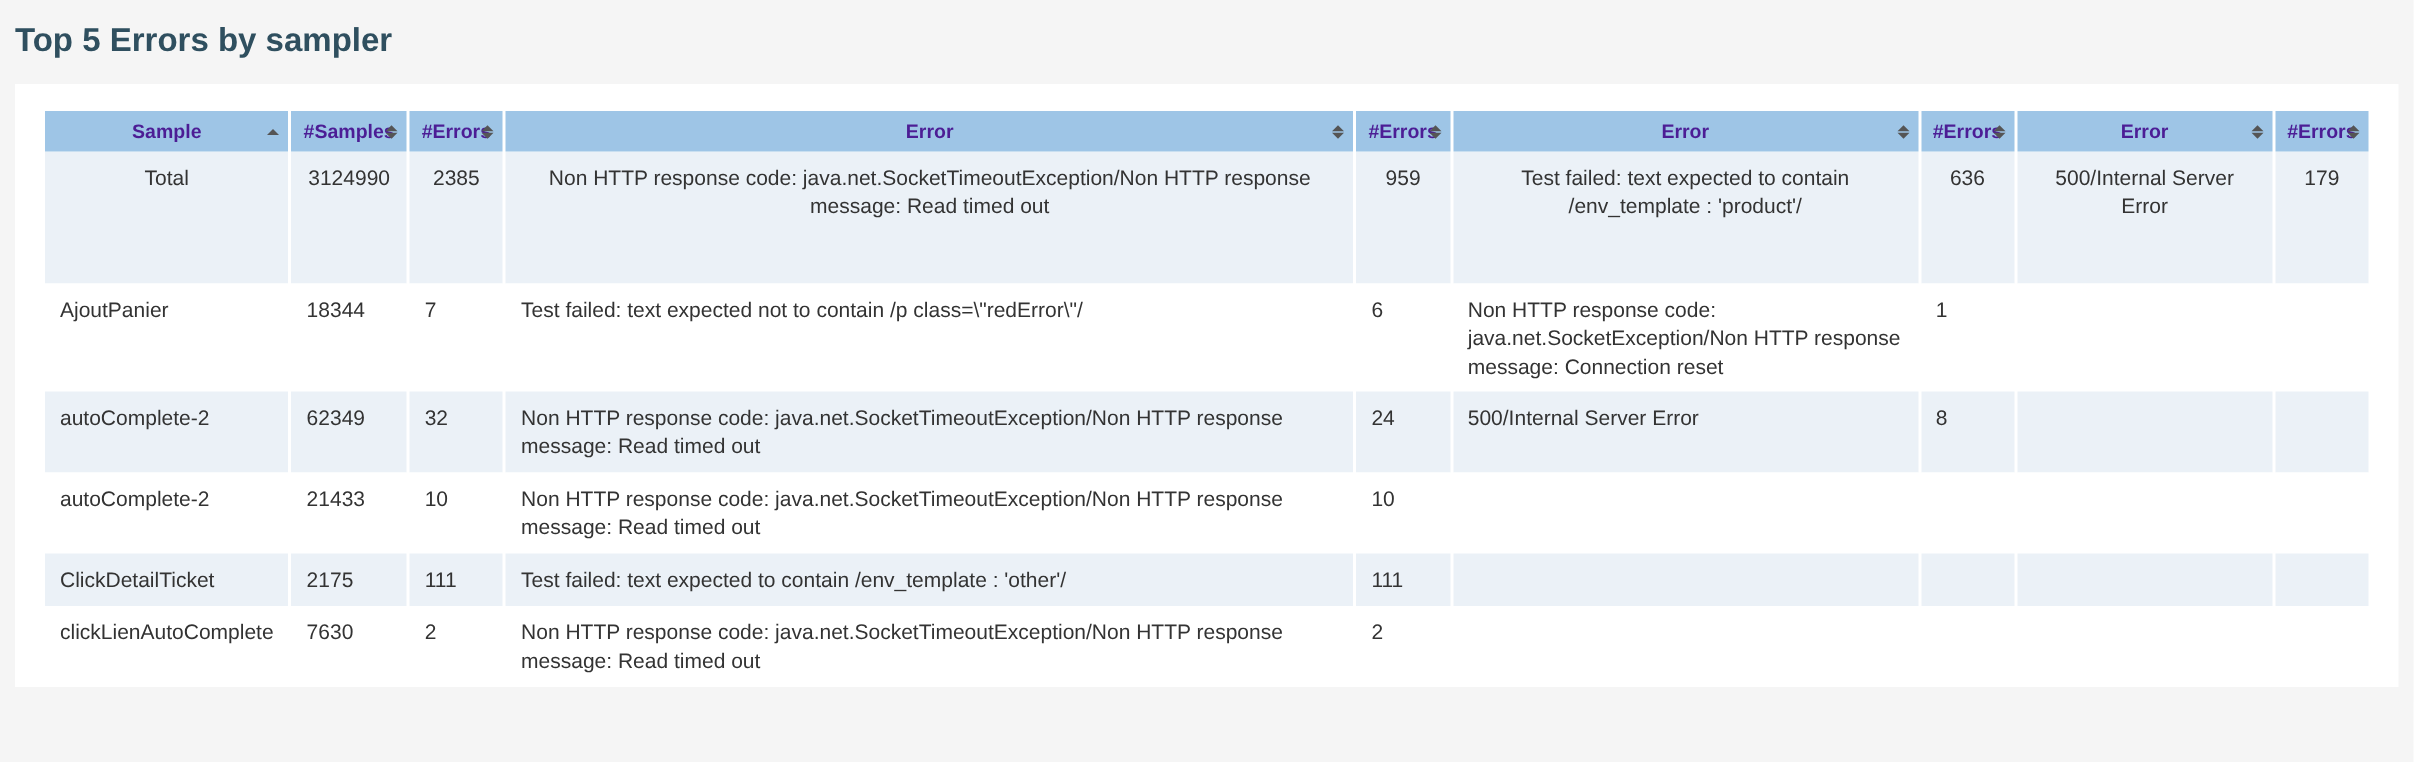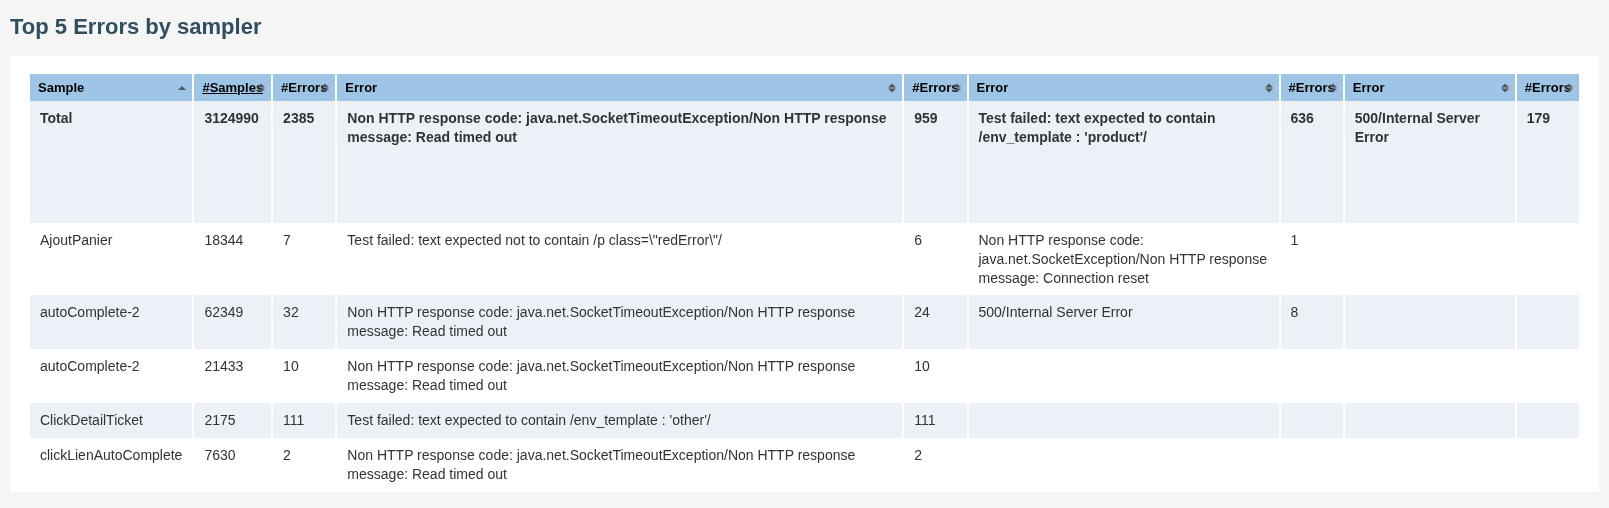--- a/index.html
+++ b/index.html
@@ -29,25 +29,25 @@
     padding: 18px 18px 0 18px;
   }
   table {
     width: 100%;
     border-collapse: separate;
     border-spacing: 2px 0;
     table-layout: auto;
   }
   thead th {
     background: #9ec5e6;
-    color: #000000;
+    color: #4c1d95;
     font-weight: 700;
     font-size: 13px;
     padding: 6px 8px;
-    text-align: left;
+    text-align: center;
     position: relative;
     white-space: nowrap;
     cursor: pointer;
   }
   thead th .sort-icon {
     display: inline-flex;
     flex-direction: column;
     align-items: center;
     justify-content: center;
     gap: 1px;
@@ -66,25 +66,26 @@
   tbody tr:nth-child(odd) td { background: #ebf1f7; }
   tbody tr:nth-child(even) td { background: #ffffff; }
   tbody td {
     padding: 8px 10px;
     font-size: 14px;
     color: #333;
     vertical-align: top;
     line-height: 1.35;
   }
   tbody tr.total-row td {
-    font-weight: 700;
-    padding-bottom: 76px;
+    font-weight: 400;
+    padding-bottom: 42px;
+    text-align: center;
   }
   .col-sample { width: 160px; }
-  .col-samples { width: 75px; text-decoration: underline; }
+  .col-samples { width: 75px; }
   .col-errors0 { width: 60px; }
   .col-error { }
   .col-errcount { width: 58px; }
   .col-error-mid { width: 310px; }
   .col-error-narrow { width: 170px; }
 </style>
 </head>
 <body>
 
 <div class="outer">

